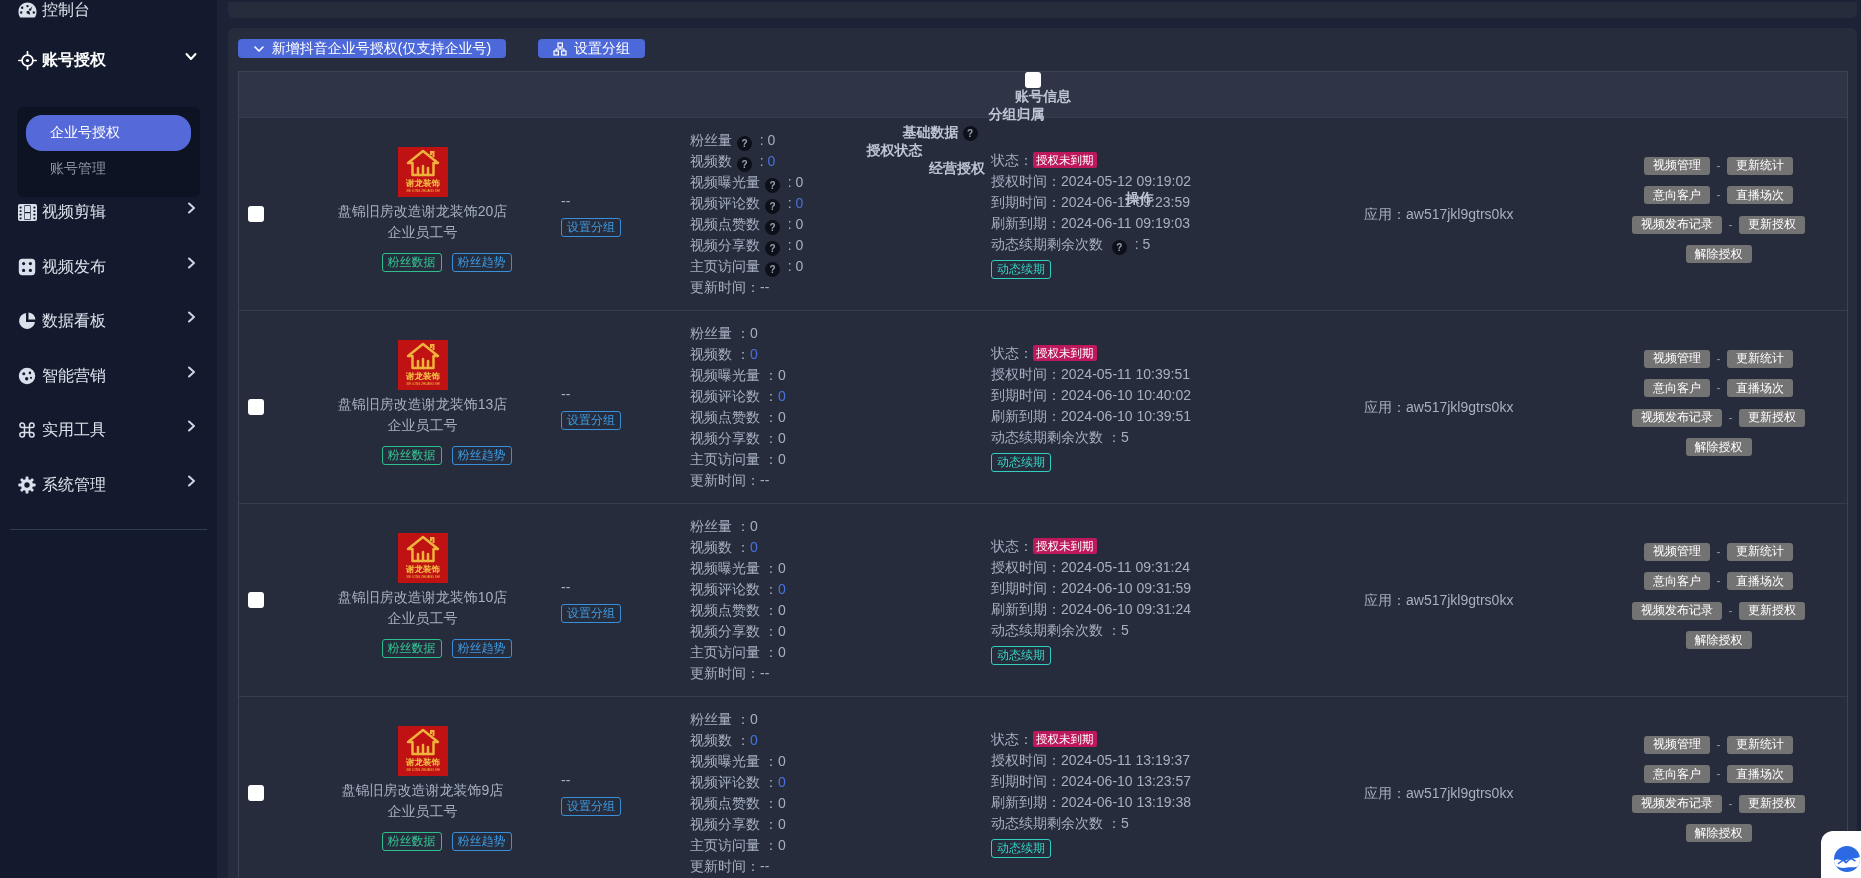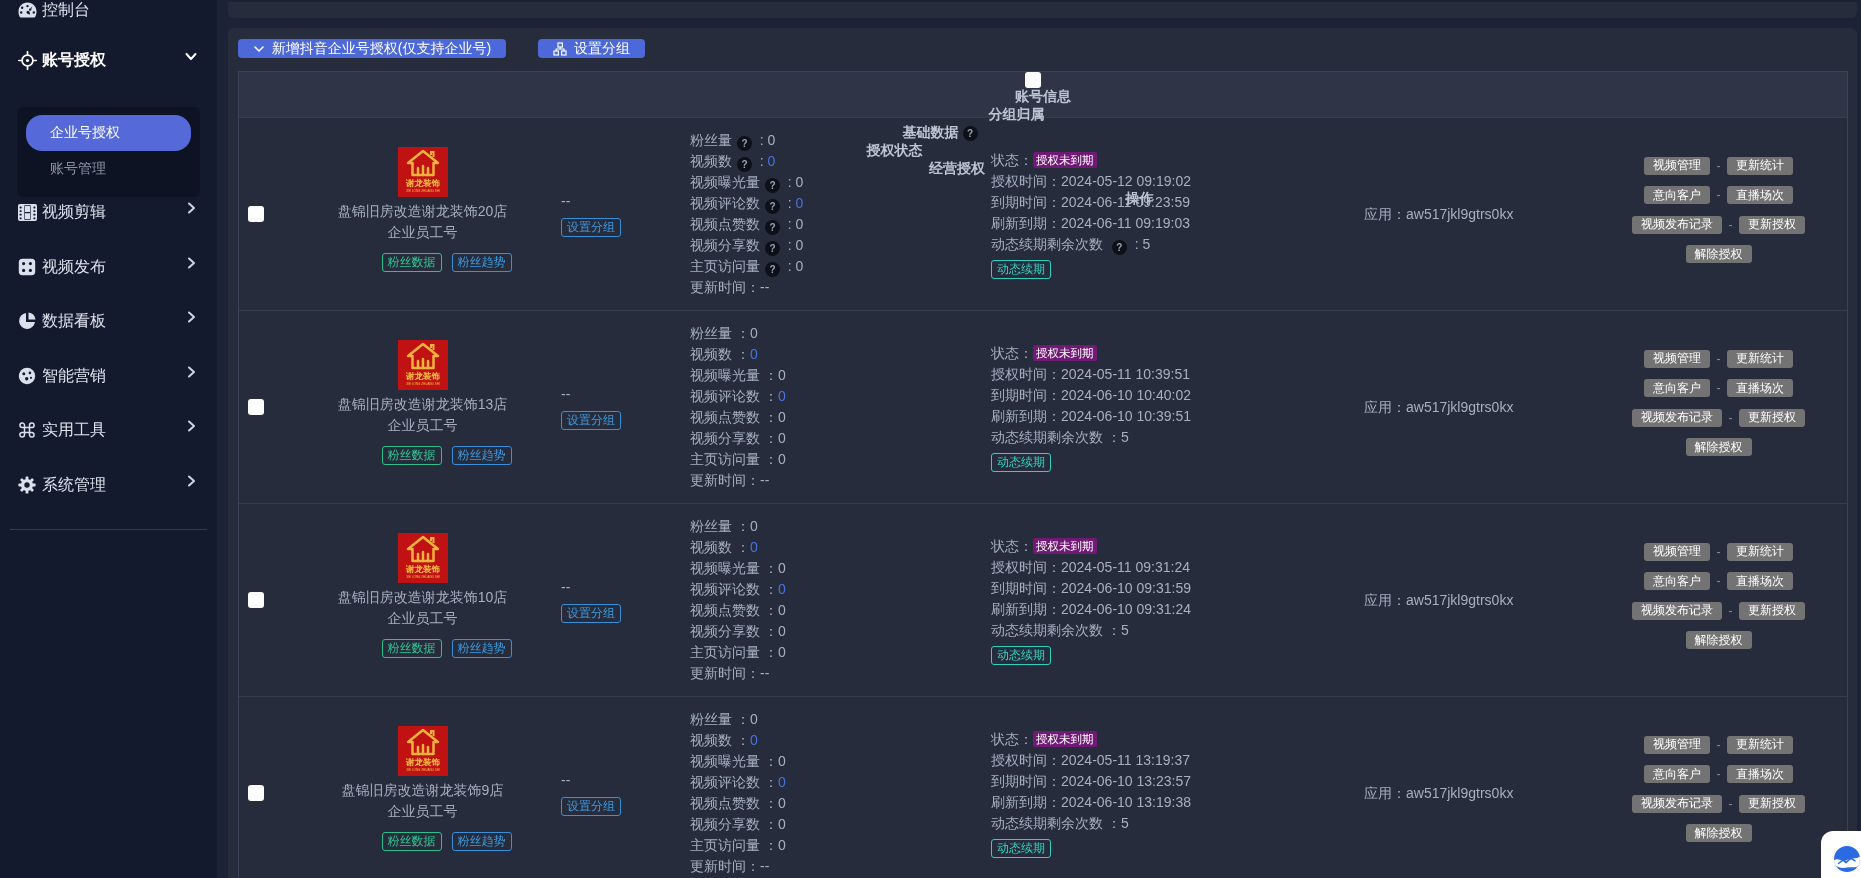--- a/index.html
+++ b/index.html
@@ -115,21 +115,21 @@
   .obtn.blue  { border-color:#3a8fd9; color:#3f9be2; }
   .obtn.teal  { border-color:#30cfc0; color:#36d5c5; }
 
   
   .stat { line-height:21px; white-space:nowrap; }
   .stat .val-blue { color:#4a72de; }
   .c3 .dash { line-height:21px; }
   .c3 .obtn { margin-top:6px; }
   .badge {
     display:inline-block; height:16px; line-height:16px; padding:0 3px;
-    background:#701a75; color:#fff; font-size:11.5px; border-radius:2px;
+    background:#be185d; color:#fff; font-size:11.5px; border-radius:2px;
     vertical-align:1px;
   }
   .c5 .obtn { margin-top:5px; }
   .c6 .appline { line-height:21px; }
 
   
   .oprow { display:flex; align-items:center; margin-top:11.5px; }
   .oprow:first-child { margin-top:0; }
   .opbtn {
     display:inline-flex; align-items:center; justify-content:center;

